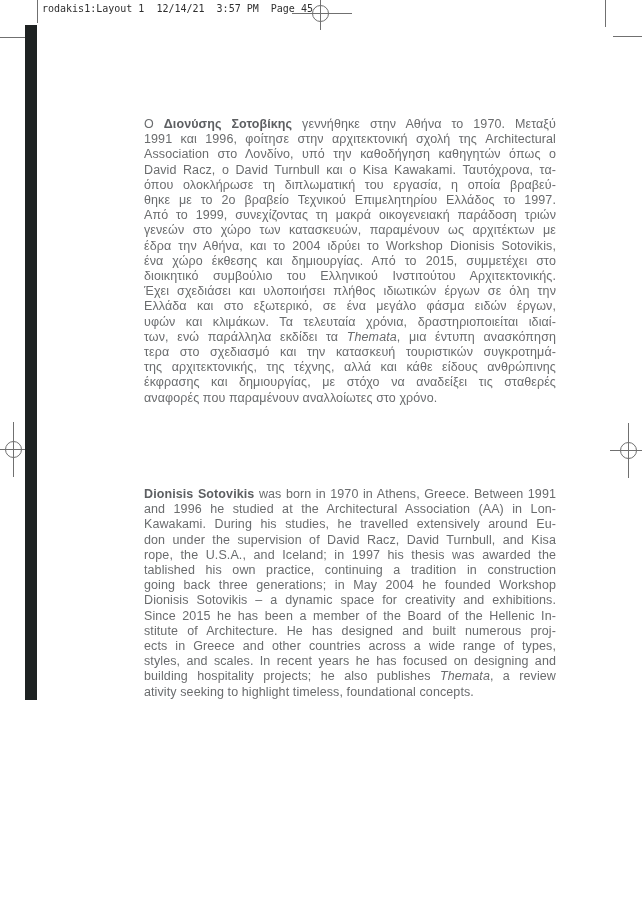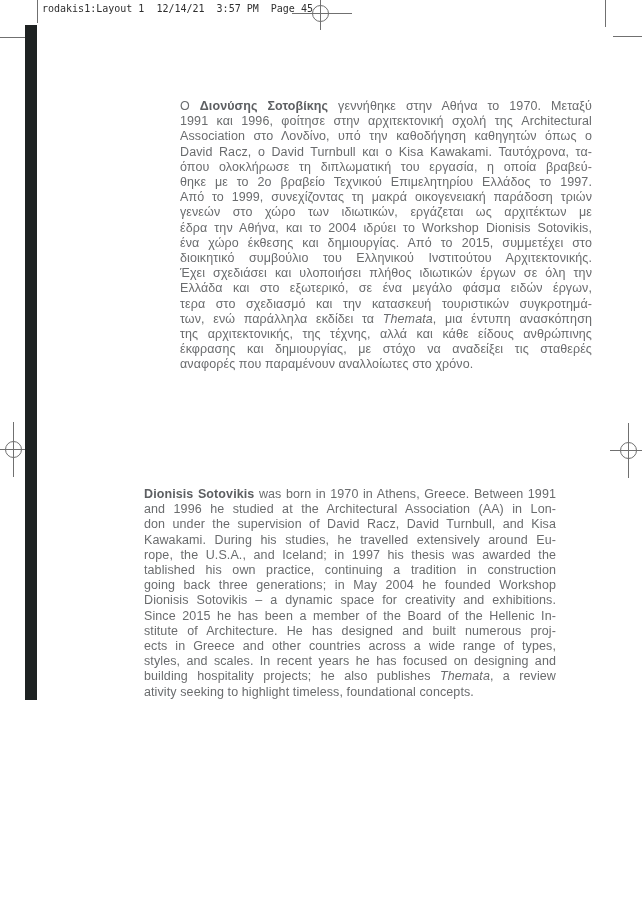--- a/index.html
+++ b/index.html
@@ -28,21 +28,21 @@
   
   .col{position:absolute;left:144px;width:412px;color:var(--body_text,#6a6c6e);}
   .col .line{
     font-size:12.5px;line-height:15.2px;
     text-align:justify;text-align-last:justify;
     letter-spacing:0.1px;
   }
   .col .line.last{text-align-last:left;}
   .col .line span.b{font-weight:700;color:var(--body_text_bold,#5d5f62);}
   .col .line span.i{font-style:italic;}
-  .greek{top:99px;margin-left:36px;}
+  .greek{top:117px;}
   .english{top:464px;margin-top:23px;}
   .folio{
     position:absolute;left:37px;top:772px;width:568px;text-align:center;
     font-size:11.5px;color:var(--body_text,#6a6c6e);letter-spacing:0.3px;
   }
 </style>
 </head>
 <body>
 
 <div class="sheet">
@@ -82,37 +82,38 @@
   <div class="bar"></div>
 
   <div class="col greek" lang="el">
       <div class="line"><span>Ο </span><span class="b">Διονύσης Σοτοβίκης</span><span> γεννήθηκε στην Αθήνα το 1970. Μεταξύ</span></div>
       <div class="line"><span>1991 και 1996, φοίτησε στην αρχιτεκτονική σχολή της Architectural</span></div>
       <div class="line"><span>Association στο Λονδίνο, υπό την καθοδήγηση καθηγητών όπως ο</span></div>
       <div class="line"><span>David Racz, ο David Turnbull και ο Kisa Kawakami. Ταυτόχρονα, τα-</span></div>
       <div class="line"><span>όπου ολοκλήρωσε τη διπλωματική του εργασία, η οποία βραβεύ-</span></div>
       <div class="line"><span>θηκε με το 2ο βραβείο Τεχνικού Επιμελητηρίου Ελλάδος το 1997.</span></div>
       <div class="line"><span>Από το 1999, συνεχίζοντας τη μακρά οικογενειακή παράδοση τριών</span></div>
-      <div class="line"><span>γενεών στο χώρο των ιδιωτικών, εργάζεται ως αρχιτέκτων με</span></div>
+      <div class="line"><span>γενεών στο χώρο των κατασκευών, παραμένουν ως αρχιτέκτων με</span></div>
       <div class="line"><span>έδρα την Αθήνα, και το 2004 ιδρύει το Workshop Dionisis Sotovikis,</span></div>
       <div class="line"><span>ένα χώρο έκθεσης και δημιουργίας. Από το 2015, συμμετέχει στο</span></div>
       <div class="line"><span>διοικητικό συμβούλιο του Ελληνικού Ινστιτούτου Αρχιτεκτονικής.</span></div>
       <div class="line"><span>Έχει σχεδιάσει και υλοποιήσει πλήθος ιδιωτικών έργων σε όλη την</span></div>
       <div class="line"><span>Ελλάδα και στο εξωτερικό, σε ένα μεγάλο φάσμα ειδών έργων,</span></div>
+      <div class="line"><span>υφών και κλιμάκων. Τα τελευταία χρόνια, δραστηριοποιείται ιδιαί-</span></div>
+      <div class="line"><span>των, ενώ παράλληλα εκδίδει τα </span><span class="i">Themata</span><span>, μια έντυπη ανασκόπηση</span></div>
       <div class="line"><span>τερα στο σχεδιασμό και την κατασκευή τουριστικών συγκροτημά-</span></div>
-      <div class="line"><span>των, ενώ παράλληλα εκδίδει τα </span><span class="i">Themata</span><span>, μια έντυπη ανασκόπηση</span></div>
       <div class="line"><span>της αρχιτεκτονικής, της τέχνης, αλλά και κάθε είδους ανθρώπινης</span></div>
       <div class="line"><span>έκφρασης και δημιουργίας, με στόχο να αναδείξει τις σταθερές</span></div>
       <div class="line last"><span>αναφορές που παραμένουν αναλλοίωτες στο χρόνο.</span></div>
     </div>
   <div class="col english" lang="en">
       <div class="line"><span class="b">Dionisis Sotovikis</span><span> was born in 1970 in Athens, Greece. Between 1991</span></div>
       <div class="line"><span>and 1996 he studied at the Architectural Association (AA) in Lon-</span></div>
+      <div class="line"><span>Kawakami. During his studies, he travelled extensively around Eu-</span></div>
       <div class="line"><span>don under the supervision of David Racz, David Turnbull, and Kisa</span></div>
-      <div class="line"><span>Kawakami. During his studies, he travelled extensively around Eu-</span></div>
       <div class="line"><span>rope, the U.S.A., and Iceland; in 1997 his thesis was awarded the</span></div>
       <div class="line"><span>tablished his own practice, continuing a tradition in construction</span></div>
       <div class="line"><span>going back three generations; in May 2004 he founded Workshop</span></div>
       <div class="line"><span>Dionisis Sotovikis – a dynamic space for creativity and exhibitions.</span></div>
       <div class="line"><span>Since 2015 he has been a member of the Board of the Hellenic In-</span></div>
       <div class="line"><span>stitute of Architecture. He has designed and built numerous proj-</span></div>
       <div class="line"><span>ects in Greece and other countries across a wide range of types,</span></div>
       <div class="line"><span>styles, and scales. In recent years he has focused on designing and</span></div>
       <div class="line"><span>building hospitality projects; he also publishes </span><span class="i">Themata</span><span>, a review</span></div>
       <div class="line last"><span>ativity seeking to highlight timeless, foundational concepts.</span></div>

